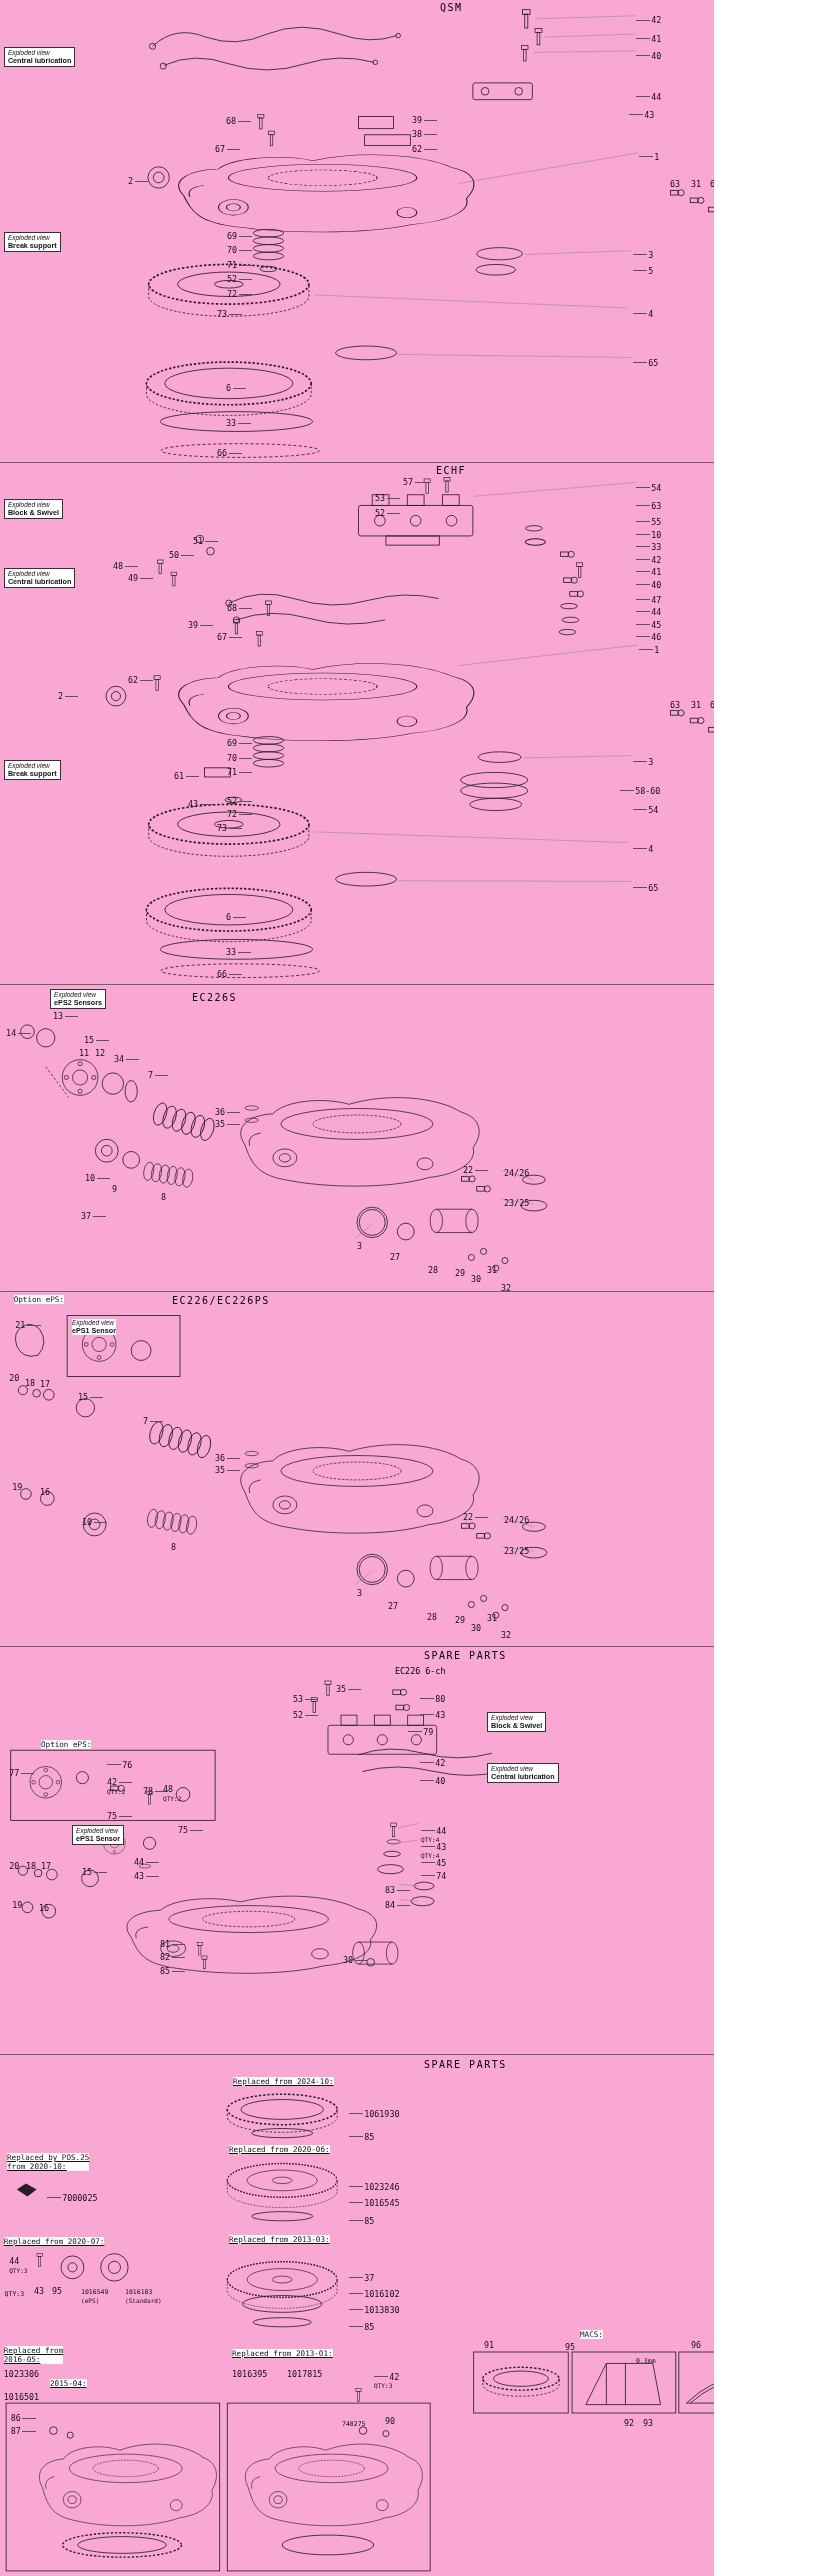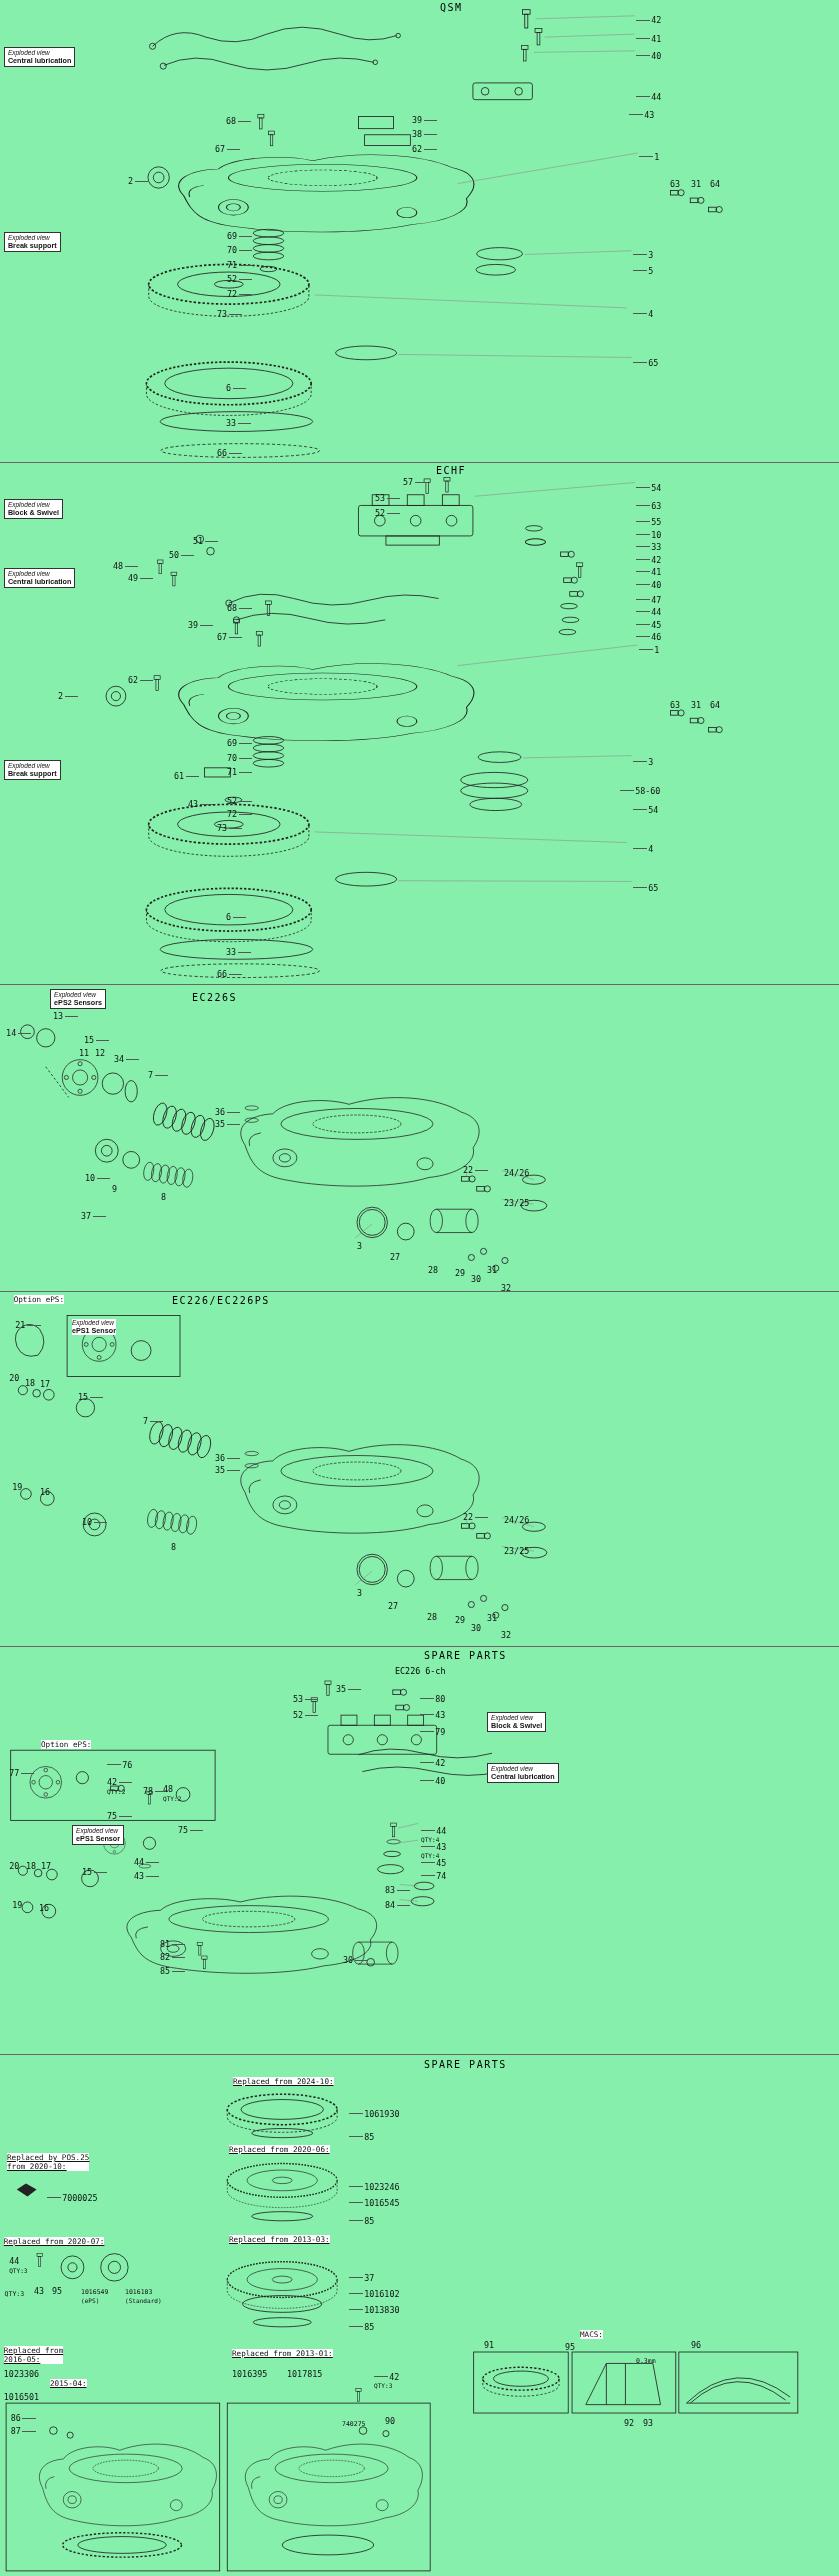--- a/index.html
+++ b/index.html
@@ -1,18 +1,18 @@
 <!DOCTYPE html>
 <html style="font-size:12.2px"><head>
 <meta charset="utf-8">
 <style>
   *{margin:0;padding:0;box-sizing:border-box}
   html,body{background:#fff}
   body{width:839px;font-family:"DejaVu Sans Mono",monospace;color:#111}
-  #page{position:relative;width:839px;height:2576px;background:#86efac;overflow:hidden}
+  #page{position:relative;width:714px;height:2576px;background:#f9a8d4;overflow:hidden}
   #drawings{position:absolute;left:0;top:0;width:839px;height:2576px}
   #overlay{position:absolute;left:0;top:0;width:839px;height:2576px}
   .divider{position:absolute;left:0;width:839px;border-top:0.8px solid #666}
   .sec-title{position:absolute;font:10px "DejaVu Sans Mono",monospace;letter-spacing:1.5px;color:#000;white-space:nowrap;z-index:4}
   .sec-sub{position:absolute;font:8.4px "DejaVu Sans Mono",monospace;color:#000;white-space:nowrap;z-index:4}
   .callout{position:absolute;z-index:3;white-space:nowrap;line-height:1.05}
   .callout .crow{display:inline-flex;align-items:center;gap:1.5px}
   .callout .lab{font:8.4px "DejaVu Sans Mono",monospace;color:#111}
   .callout.sm .lab{font-size:6.5px}
   .callout .csub{font:6.1px "DejaVu Sans Mono",monospace;color:#111}
@@ -830,21 +830,21 @@
           <span class="lab">80</span>
         </span></div>
       <div class="callout" style="left: 293px; top: 1708px;"><span class="crow">
           <span class="lab">52</span>
           <i class="lead"></i>
         </span></div>
       <div class="callout" style="left: 420px; top: 1705px;"><span class="crow">
           <i class="lead"></i>
           <span class="lab">43</span>
         </span></div>
-      <div class="callout" style="left: 420px; top: 1722px; text-align: right;"><span class="crow">
+      <div class="callout" style="left: 408px; top: 1722px; text-align: right;"><span class="crow">
           <i class="lead"></i>
           <span class="lab">79</span>
         </span></div>
       <div class="callout" style="left: 420px; top: 1753px;"><span class="crow">
           <i class="lead"></i>
           <span class="lab">42</span>
         </span></div>
       <div class="callout" style="left: 420px; top: 1771px;"><span class="crow">
           <i class="lead"></i>
           <span class="lab">40</span>

